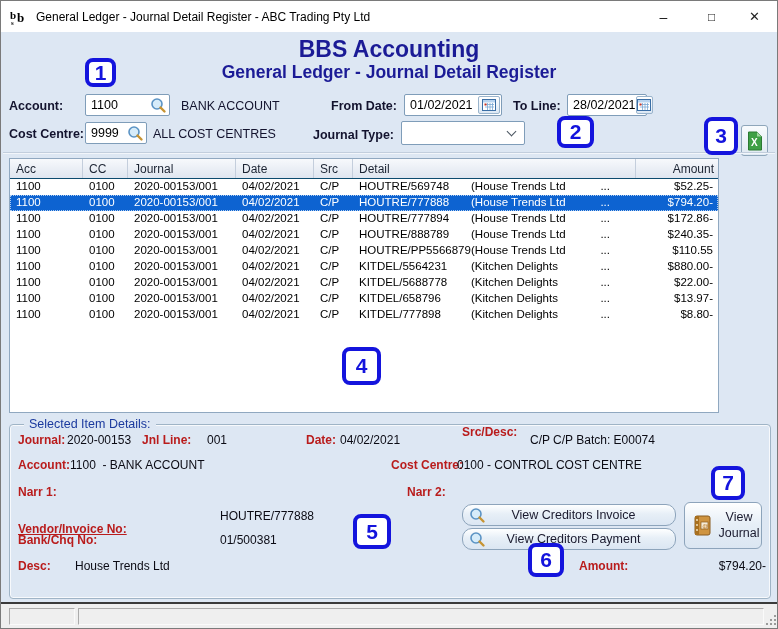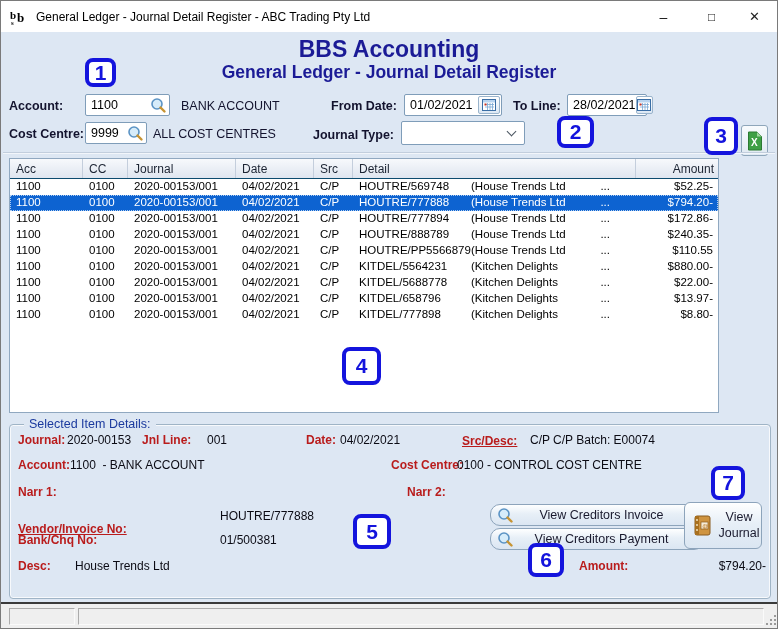--- a/index.html
+++ b/index.html
@@ -49,21 +49,21 @@
   .d-more{ margin-left:auto; padding-right:26px; }
   .c-amount{ text-align:right; padding-right:5px; }
   .trow.sel{ background:#0d63d1; color:#fff; outline:1px dotted #aecdf2; outline-offset:-1px; }
   
   .groupbox{ position:absolute; left:8px; top:423px; width:762px; height:175px; border:1px solid #9fb4c6; border-radius:4px; box-shadow:inset 0 0 0 1px rgba(255,255,255,.75); }
   .grouplabel{ position:absolute; left:14px; top:-8px; background:#dde7f3; padding:0 5px; font-size:12.5px; color:#1b3a9e; white-space:nowrap; }
   .dlbl{ position:absolute; font-size:12px; font-weight:bold; color:#b91c1c; white-space:nowrap; }
   .dval{ position:absolute; font-size:12px; color:#0b0b14; white-space:nowrap; }
   .clipval{ width:66px; overflow:hidden; }
   .btn{ position:absolute; border:1px solid #8da4bb; border-radius:10px; background:linear-gradient(#feffff,#e7eff7 45%,#dbe6f2);
-        display:flex; align-items:center; font-size:12.5px; color:#1a1a2e; cursor:default;margin-left:28px; }
+        display:flex; align-items:center; font-size:12.5px; color:#1a1a2e; cursor:default; }
   .btn .blabel{ flex:1; text-align:center; padding-right:14px; white-space:nowrap; }
   .btn .bic{ margin-left:6px; display:flex; }
   .btn-journal{ position:absolute; border:1px solid #8da4bb; border-radius:6px; background:linear-gradient(#feffff,#e7eff7 45%,#dbe6f2);
         display:flex; align-items:center; justify-content:flex-end; gap:5px; font-size:12.5px; color:#1a1a2e; }
   .btn-journal .jlabel{ width:44px; text-align:center; line-height:1.25; }
   
   .ann{ position:absolute; background:#fff; border:4px solid #1414dd; border-radius:8px; color:#1414dd;
         font-weight:bold; font-size:21px; display:flex; align-items:center; justify-content:center; }
   
   .statusline{ position:absolute; left:0; top:601px; width:778px; height:2px; background:#3a3a3a; }
@@ -294,21 +294,21 @@
 
   <div class="groupbox">
     <span class="grouplabel">Selected Item Details:</span>
 
     <span class="dlbl" style="left:8px;   top:8px;">Journal:</span>
     <span class="dval clipval" style="left:57px; top:8px;">2020-00153</span>
     <span class="dlbl" style="left:132px; top:8px;">Jnl Line:</span>
     <span class="dval" style="left:197px; top:8px;">001</span>
     <span class="dlbl" style="left:296px; top:8px;">Date:</span>
     <span class="dval" style="left:330px; top:8px;">04/02/2021</span>
-    <span class="dlbl" style="left:452px; top:9px;text-decoration:underline;">Src/Desc:</span>
+    <span class="dlbl" style="left:452px; top:0;">Src/Desc:</span>
     <span class="dval" style="left:520px; top:8px;">C/P C/P Batch: E00074</span>
 
     <span class="dlbl" style="left:8px;   top:33px;">Account:</span>
     <span class="dval" style="left:60px;  top:33px; white-space:pre;">1100  - BANK ACCOUNT</span>
     <span class="dlbl" style="left:381px; top:33px;">Cost Centre:</span>
     <span class="dval" style="left:447px; top:33px;">0100 - CONTROL COST CENTRE</span>
 
     <span class="dlbl" style="left:8px;   top:60px;">Narr 1:</span>
     <span class="dval" style="left:60px;  top:60px;"></span>
     <span class="dlbl" style="left:397px; top:60px;">Narr 2:</span>

